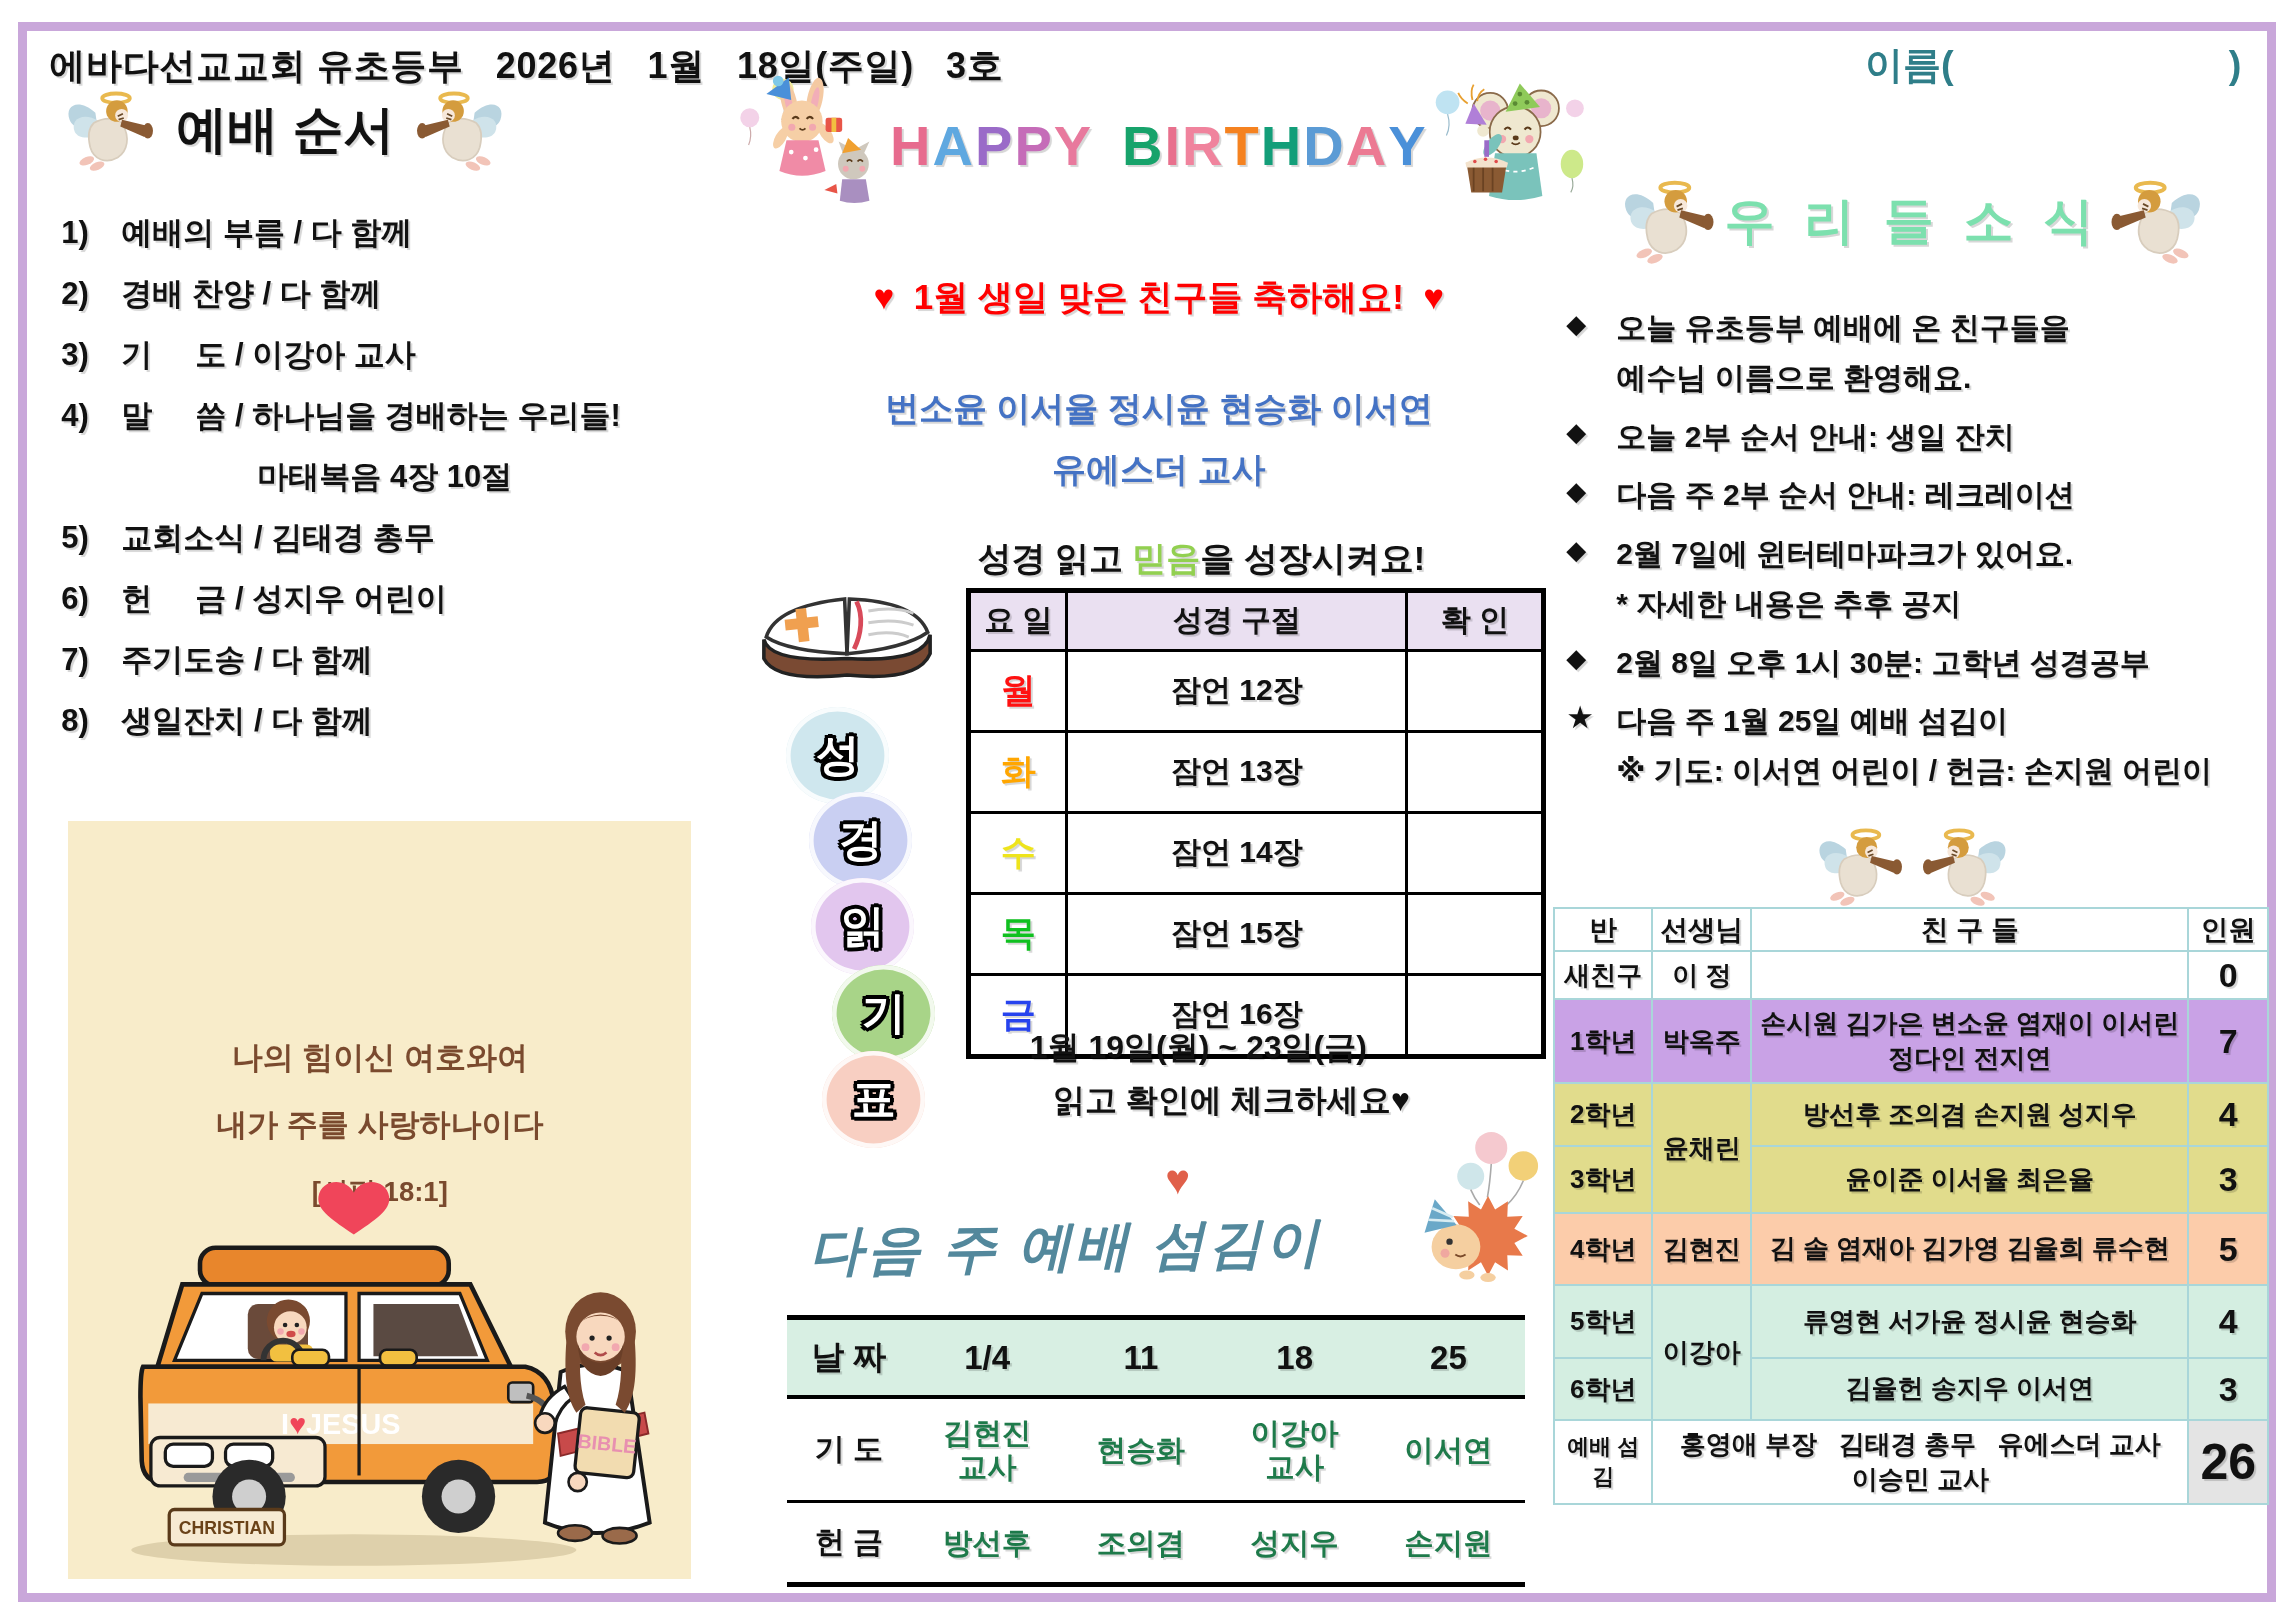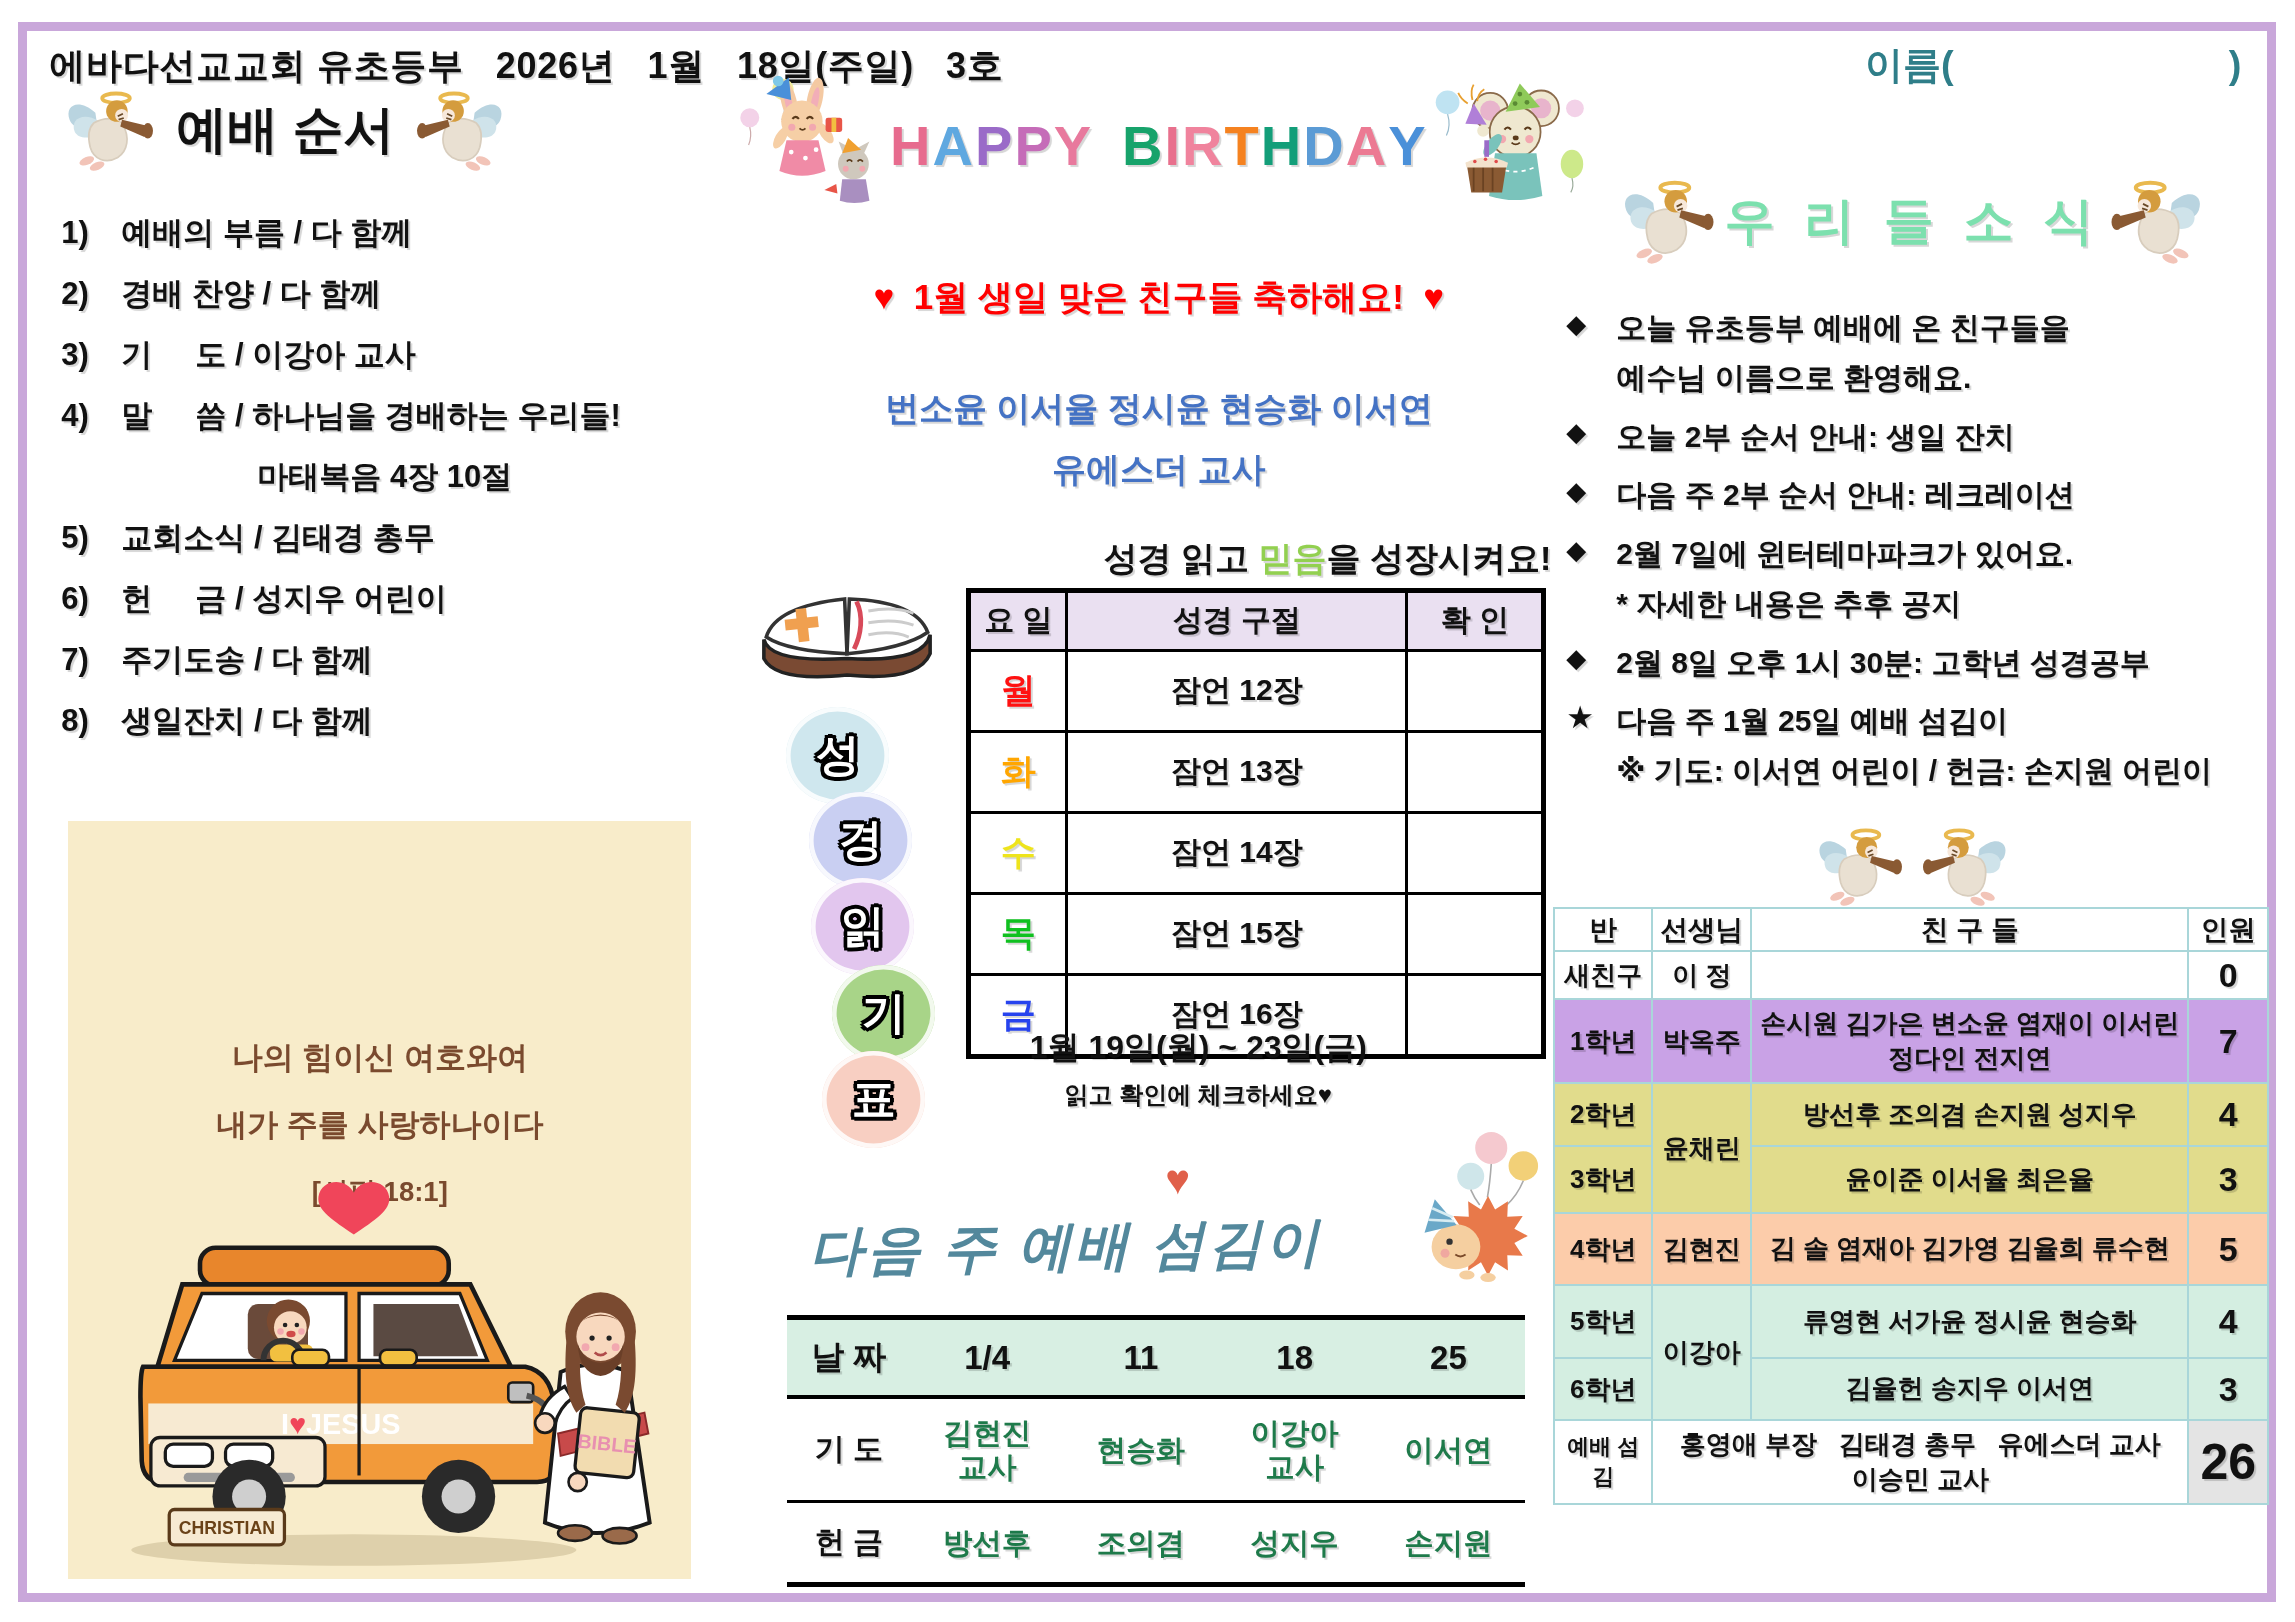--- a/index.html
+++ b/index.html
@@ -38,42 +38,42 @@
     display:flex;align-items:center;justify-content:center;gap:3.9px;}
   .b-letters{font-size:56px;display:flex;align-items:center;letter-spacing:2px;}
   .b-letters span{display:inline-block;}
   .b-letters .wgap{margin-left:29px;}
   .bunny-svg,.mouse-svg{width:154px;height:154px;flex:0 0 auto;}
 
   .congrats{position:absolute;left:739px;top:243px;width:785px;text-align:center;font-size:35px;}
   .bnames1{position:absolute;left:739px;top:355px;width:785px;text-align:center;font-size:34px;}
   .bnames2{position:absolute;left:739px;top:416px;width:785px;text-align:center;font-size:34px;}
 
-  .bible-title{position:absolute;left:739px;top:505px;width:785px;text-align:right;padding-left:85px;font-size:34px;box-sizing:border-box;}
+  .bible-title{position:absolute;left:739px;top:505px;width:785px;text-align:center;padding-left:85px;font-size:34px;box-sizing:border-box;}
   .bible-zone{position:absolute;left:720px;top:553px;width:818px;height:510px;}
   .decor{position:absolute;left:0;top:-7.9px;width:216px;height:576px;}
   .book-svg{position:absolute;left:5.2px;top:0;width:190px;height:134px;}
   .circ{position:absolute;width:103px;height:97px;border-radius:50%;
     display:flex;align-items:center;justify-content:center;
     box-shadow:inset 0 0 0 4.6px rgba(255,255,255,.85);}
   .circ span{font-size:44px;color:#fff;
     text-shadow:-3.3px -3.3px 0 #000,3.3px -3.3px 0 #000,-3.3px 3.3px 0 #000,3.3px 3.3px 0 #000,-3.9px 0 0 #000,3.9px 0 0 #000,0 -3.9px 0 #000,0 3.9px 0 #000;}
   .c0{left:39px;top:131px;} .c1{left:62px;top:216px;} .c2{left:64px;top:302px;}
   .c3{left:85px;top:389px;} .c4{left:75px;top:475px;}
 
   table.bible-table{position:absolute;left:219px;top:3.9px;width:576px;border-collapse:collapse;table-layout:fixed;border:5.2px solid #000;}
   .bible-table th,.bible-table td{border:3.3px solid #000;text-align:center;vertical-align:middle;}
   .bible-table th{height:54px;font-size:30px;}
   .bible-table td{height:76px;}
   .bt-day{font-size:35px;}
   .bt-verse{font-size:30px;}
   .col-day{width:98px;} .col-verse{width:340px;} .col-check{width:137px;}
 
   .bible-foot1{position:absolute;left:739px;top:995px;width:785px;text-align:center;padding-left:79px;font-size:32px;box-sizing:border-box;}
-  .bible-foot2{position:absolute;left:739px;top:1048px;width:785px;text-align:center;padding-left:79px;font-size:24px;box-sizing:border-box;}
+  .bible-foot2{position:absolute;left:772px;top:1048px;width:785px;text-align:center;padding-left:79px;font-size:32px;box-sizing:border-box;}
 
   .next-row{position:absolute;left:739px;top:1120px;width:785px;height:151px;}
   .next-title{position:absolute;left:43px;top:60px;font-size:54px;font-style:italic;letter-spacing:3.3px;transform:rotate(-1deg);}
   .mini-heart{position:absolute;left:399px;top:5.2px;font-size:42px;color:#e0604a;}
   .hedgehog-svg{position:absolute;right:2.6px;top:-29px;width:154px;height:170px;}
 
   table.service-table{position:absolute;left:760px;top:1284px;width:738px;border-collapse:collapse;table-layout:fixed;}
   .service-table td{text-align:center;vertical-align:middle;}
   .sv-head td{height:73px;font-size:33px;border-top:5.9px solid #000;border-bottom:4.6px solid #000;}
   .sv-row1 td{height:99px;border-bottom:3.9px solid #000;}

